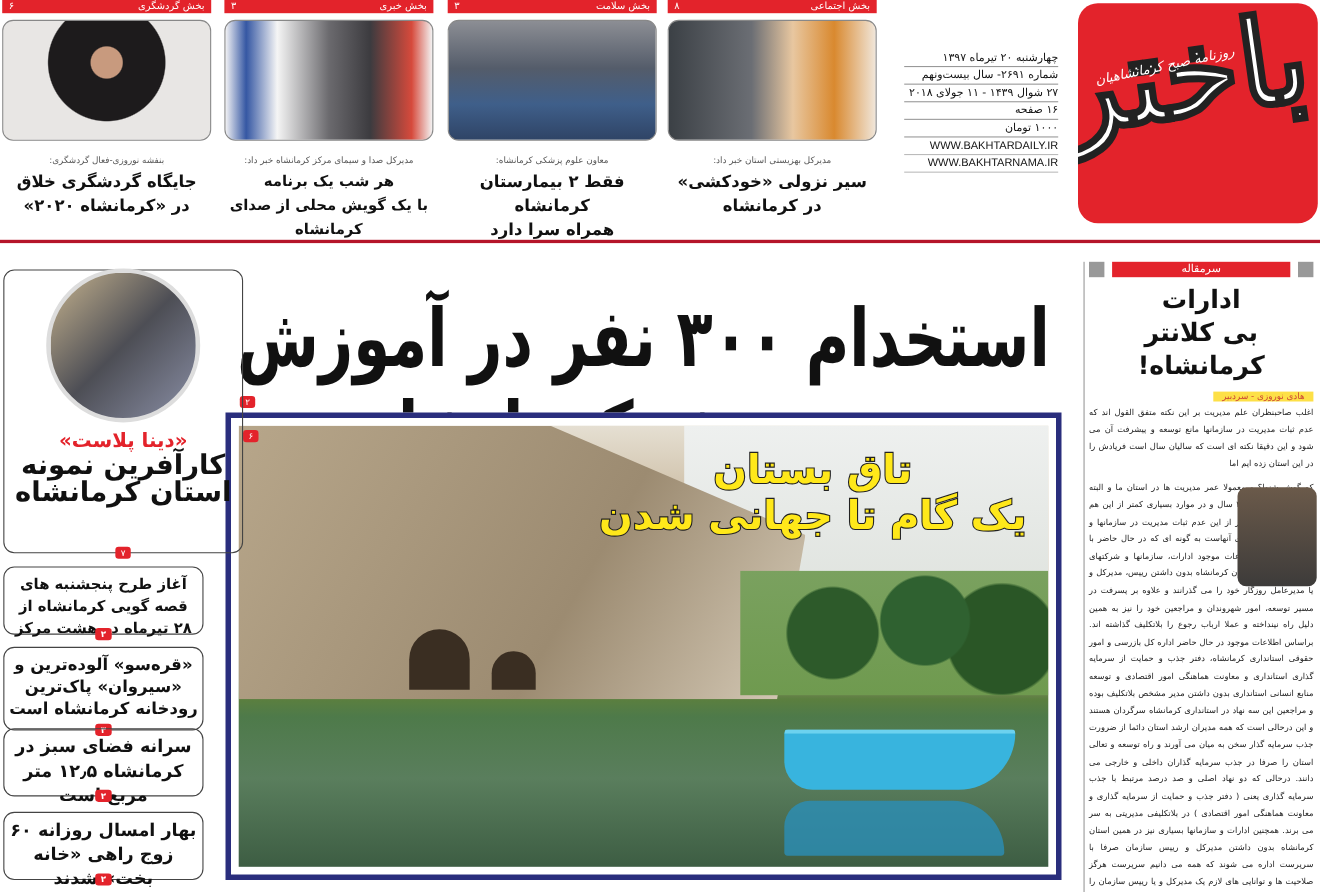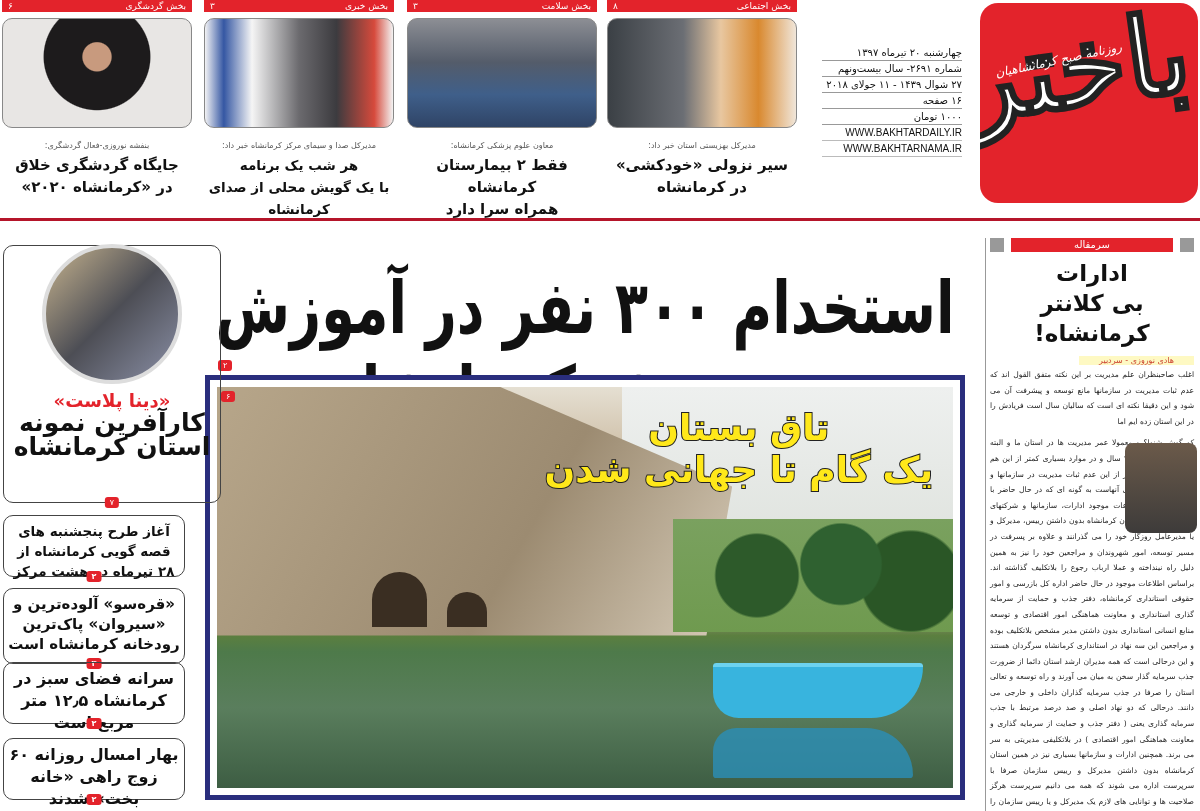--- a/index.html
+++ b/index.html
@@ -40,21 +40,21 @@
 .boat-ref{position:absolute;right:40px;bottom:10px;width:200px;height:50px;background:#2a8fb8;opacity:.8;border-radius:30px 60px 4px 4px}
 .photo-title{position:absolute;right:20px;top:20px;text-align:center;font-weight:bold;font-size:36px;line-height:42px;color:#ffe81a;-webkit-text-stroke:2px #222;paint-order:stroke fill}
 .photo-badge{position:absolute;left:4px;top:4px}
 
 
 .editorial{left:985px;top:238px;width:213px;height:573px;border-left:1px solid #999;padding:0 4px}
 .ed-bar{display:flex;gap:7px;align-items:flex-start;height:16px}
 .ed-bar .g{width:14px;height:14px;background:#999}
 .ed-bar .r{flex:1;background:#e3232b;color:#fff;font-size:10px;text-align:center;line-height:14px}
 .ed-title{text-align:center;font-weight:bold;font-size:23px;line-height:30px;margin-top:4px}
-.ed-author{font-size:8px;color:#c43;background:#fef9c3;display:inline-block;padding:0 20px;margin-top:6px}
+.ed-author{font-size:8px;color:#c43;background:#fde047;display:inline-block;padding:0 8px;margin-top:6px}
 .ed-photo{position:absolute;left:135px;top:95px;width:72px;height:90px;border-radius:8px;background:linear-gradient(#6b5a4a,#3d3b3a);overflow:hidden}
 .ed-body{font-size:7.6px;line-height:15.6px;text-align:justify;color:#222}
 
 
 .dina{left:3px;top:245px;width:218px;height:258px;border:1px solid #444;border-radius:10px;text-align:center}
 .dina-photo{width:140px;height:140px;border-radius:50%;margin:-2px auto 0;background:linear-gradient(135deg,#c7b48f,#4d4e55 50%,#8a8fa6);border:4px solid #ddd}
 .dina-brand{color:#e3232b;font-weight:bold;font-size:18px;margin-top:6px}
 .dina-title{font-weight:bold;font-size:25px;line-height:24px}
 .brief{left:3px;width:182px;border:1px solid #444;border-radius:10px;text-align:center;font-weight:bold;font-size:15px;line-height:20px;padding:5px 4px 8px}
 .brief .badge,.dina .badge{position:absolute;left:50%;transform:translateX(-50%);bottom:-6px}

